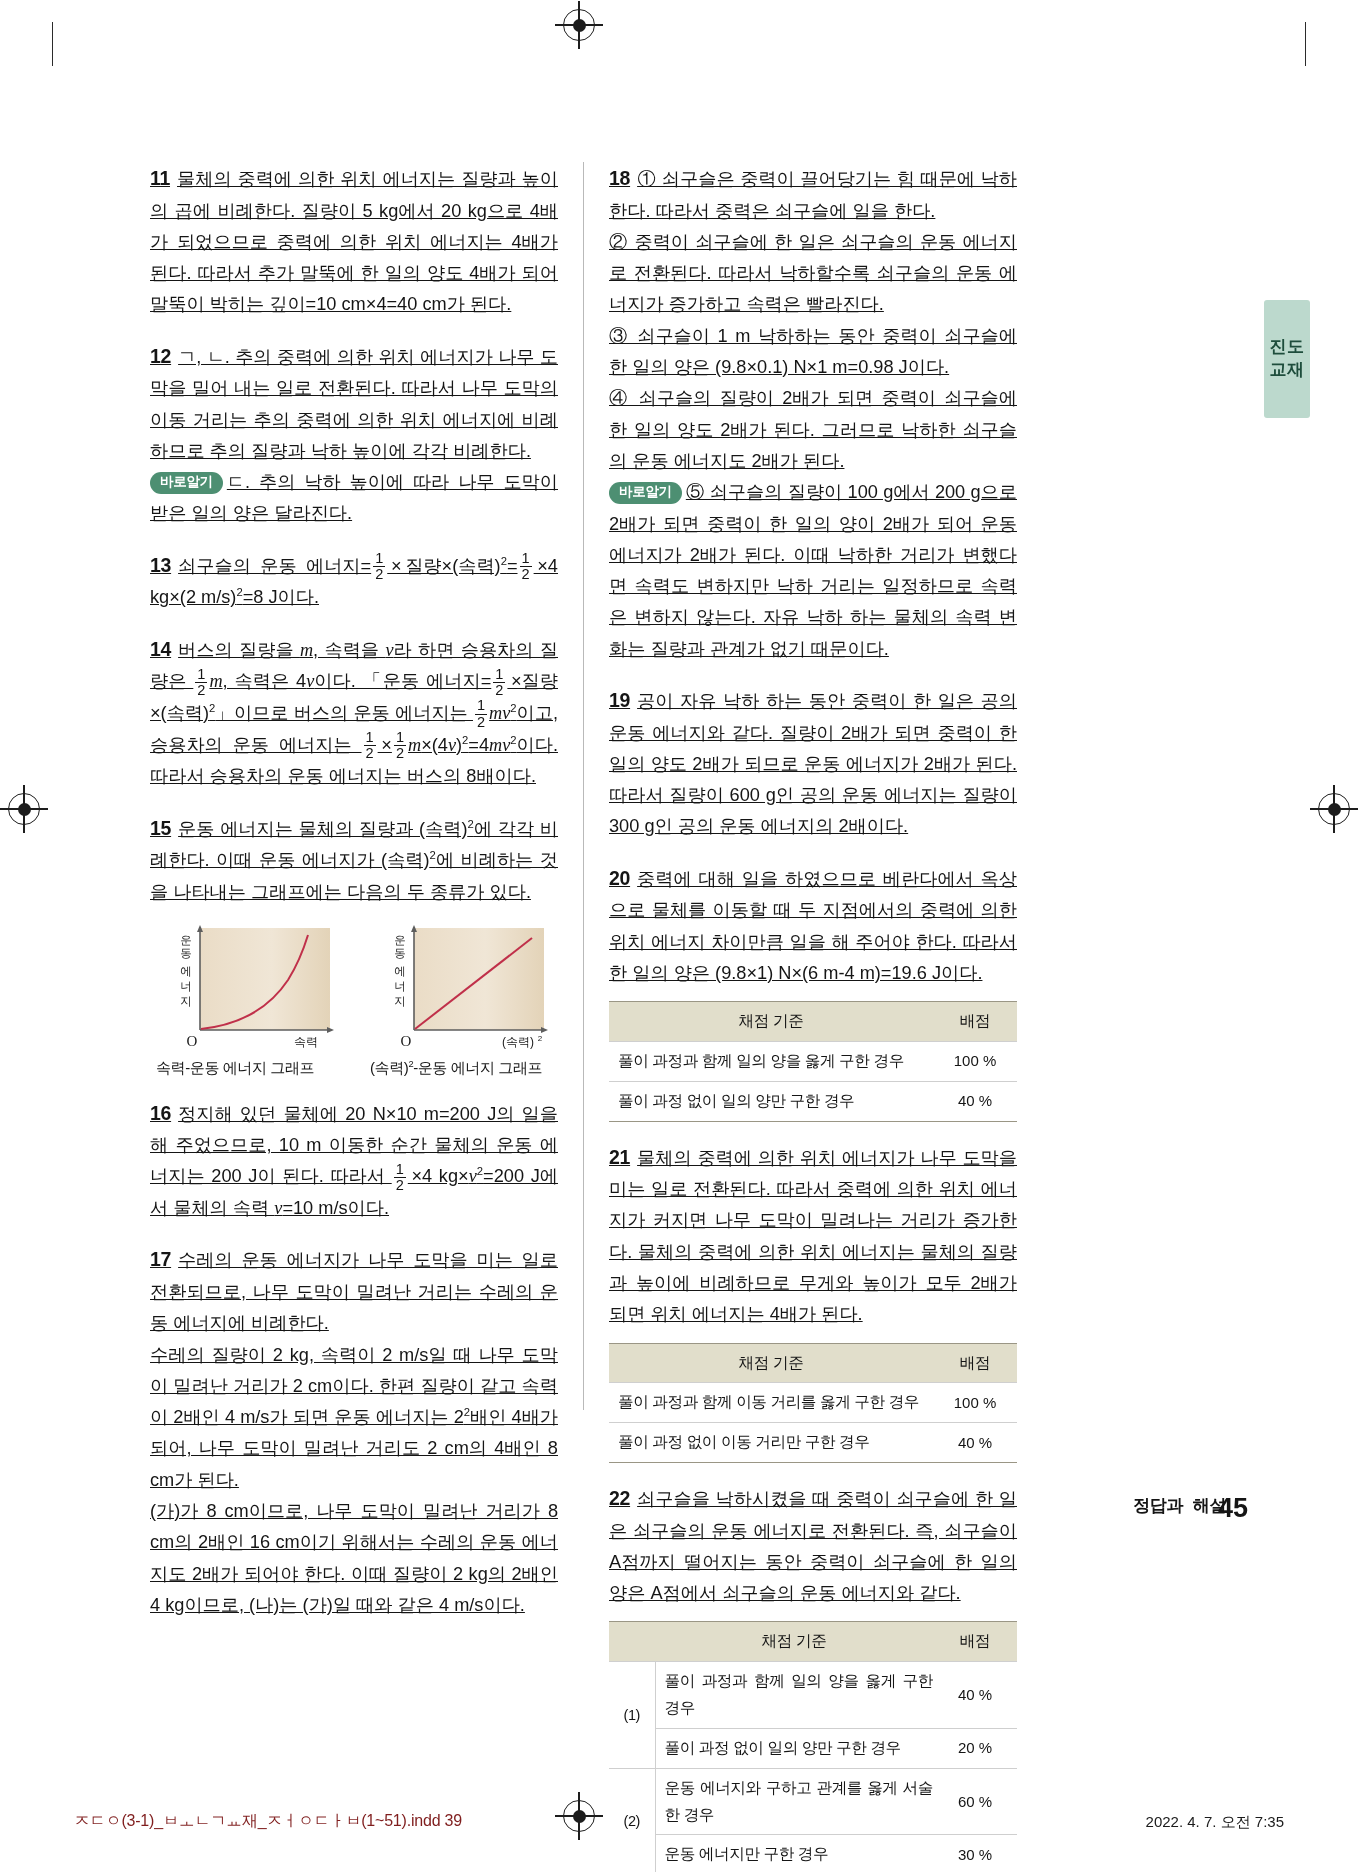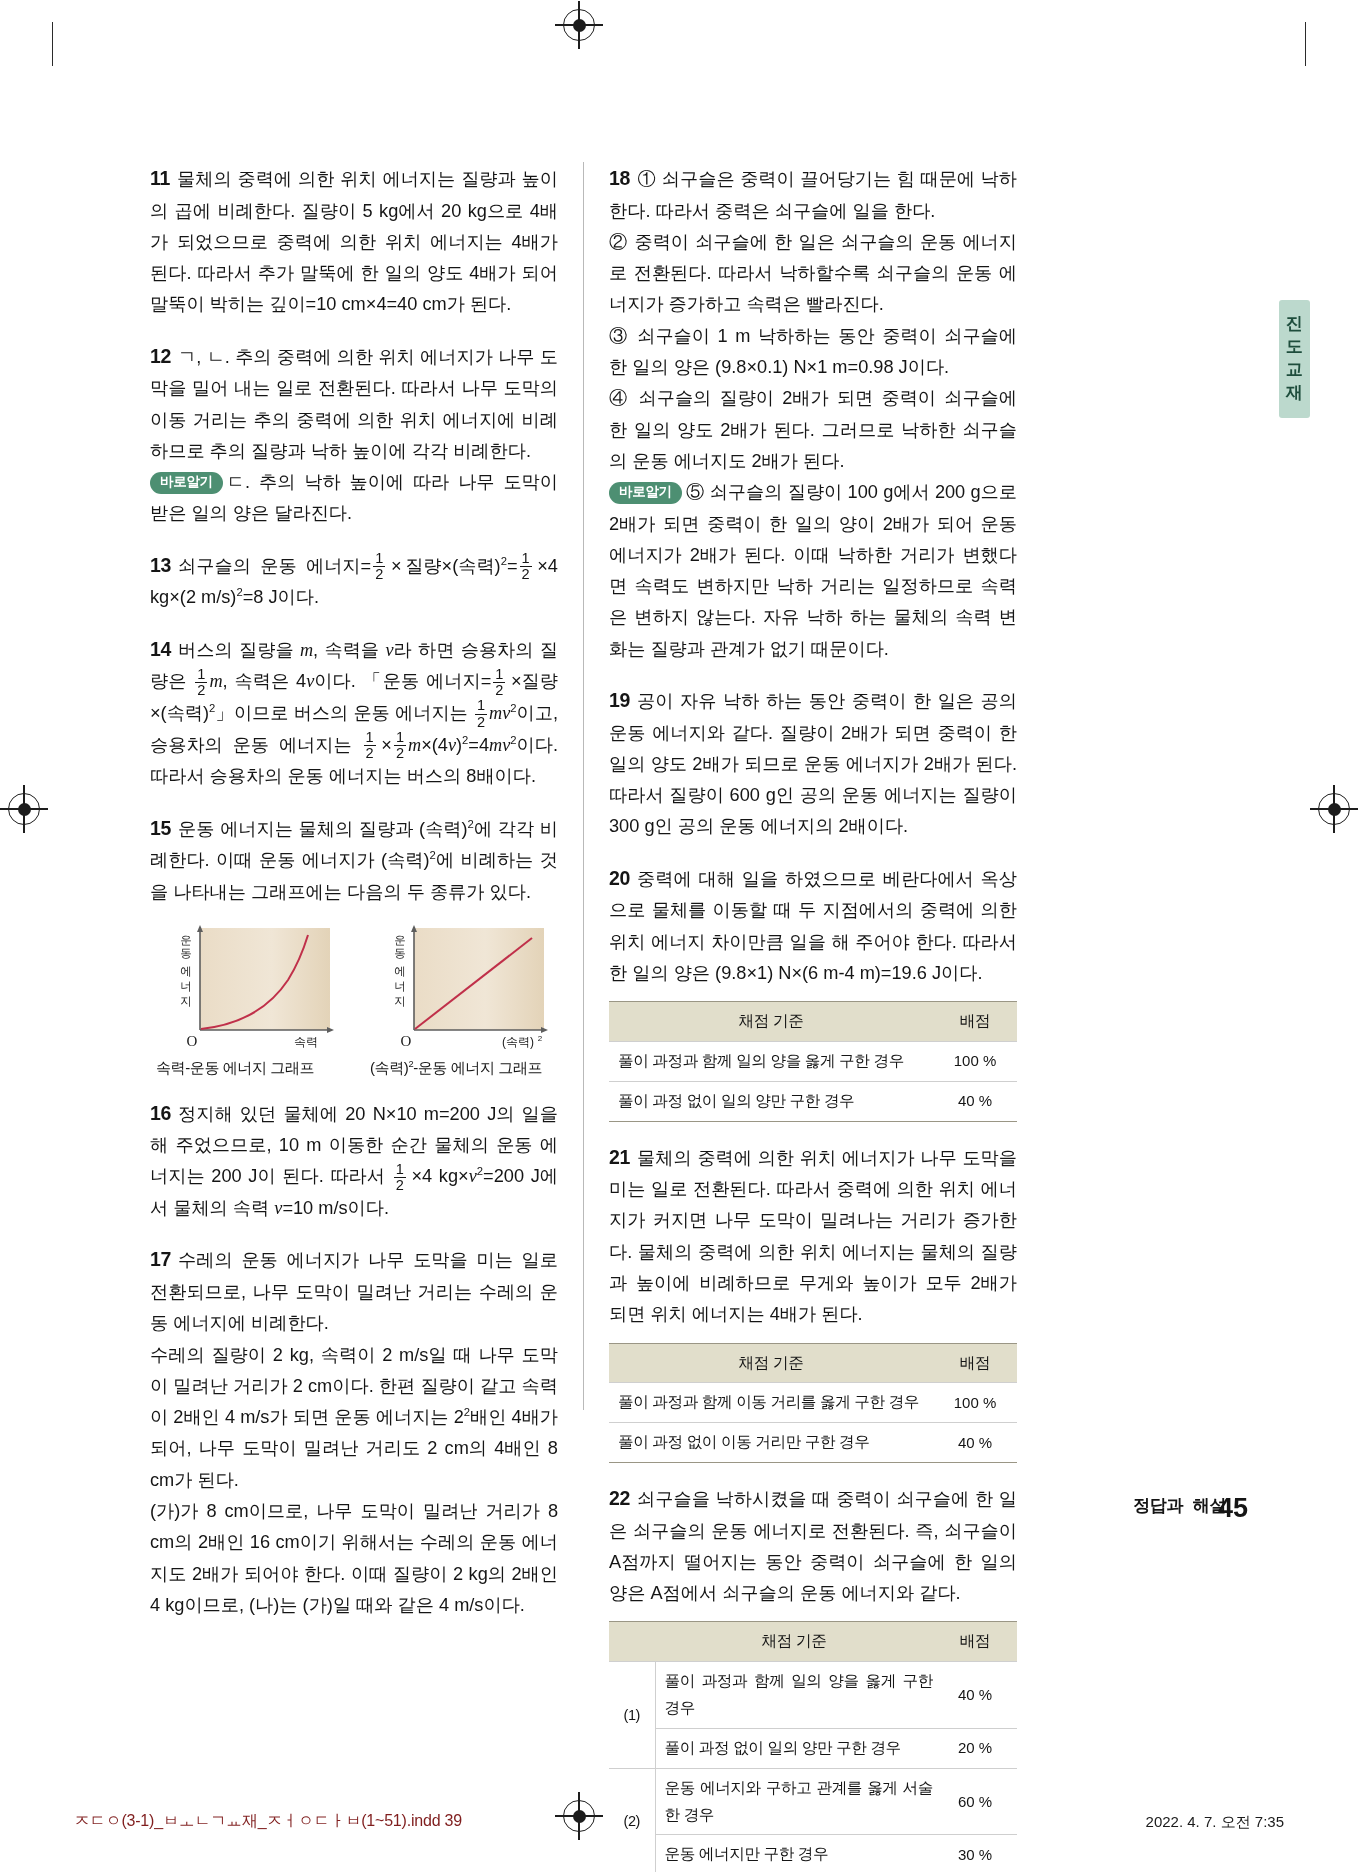--- a/index.html
+++ b/index.html
@@ -42,21 +42,21 @@
     position: absolute;
     left: 0; top: 0;
     width: 1358px; height: 1872px;
   }
 
   
   .side-tab {
     position: absolute;
     right: 48px;
     top: 300px;
-    width: 31px;
+    width: 46px;
     height: 118px;
     background: #bcd9cd;
     border-radius: 3px;
     display: flex;
     align-items: center;
     justify-content: center;
   }
   .side-tab span {
     font-family: "Liberation Sans", sans-serif;
     font-size: 17px;
@@ -90,21 +90,21 @@
   .col-divider {
     position: absolute;
     left: 433px;
     top: 0;
     width: 1px;
     height: 1248px;
     background: #b9b9b9;
   }
 
   
-  .sol { margin: 0 0 19px 0; }
+  .sol { margin: 0 0 19px 0; text-decoration: underline; }
   .sol.tight { margin-bottom: 12px; }
   .qnum {
     font-family: "Liberation Sans", sans-serif;
     font-weight: 700;
     font-size: 19.5px;
     margin-right: 7px;
     letter-spacing: -0.3px;
   }
   .ko { font-family: "Liberation Sans", sans-serif; }
 

